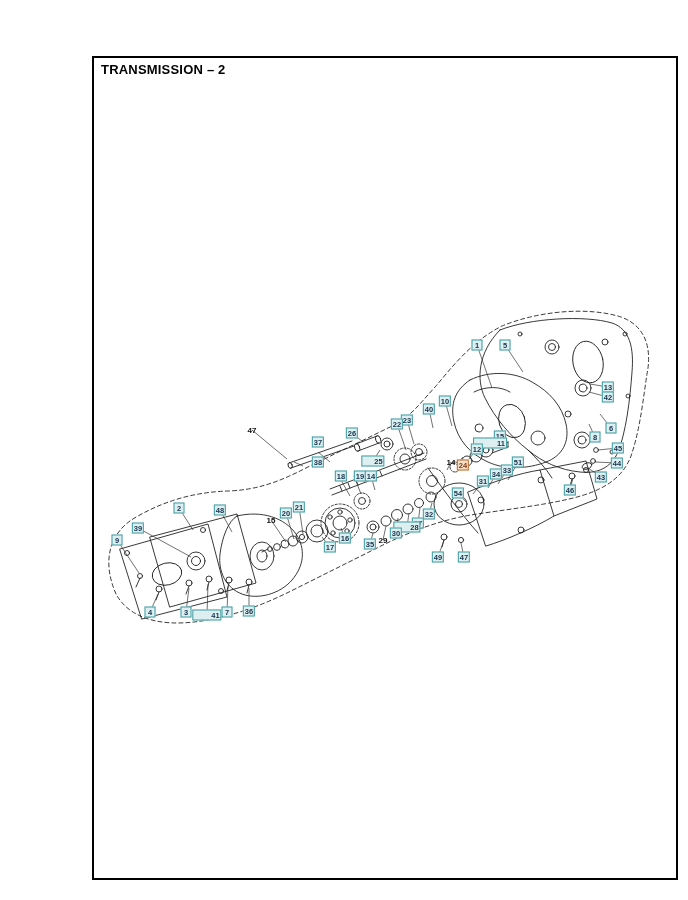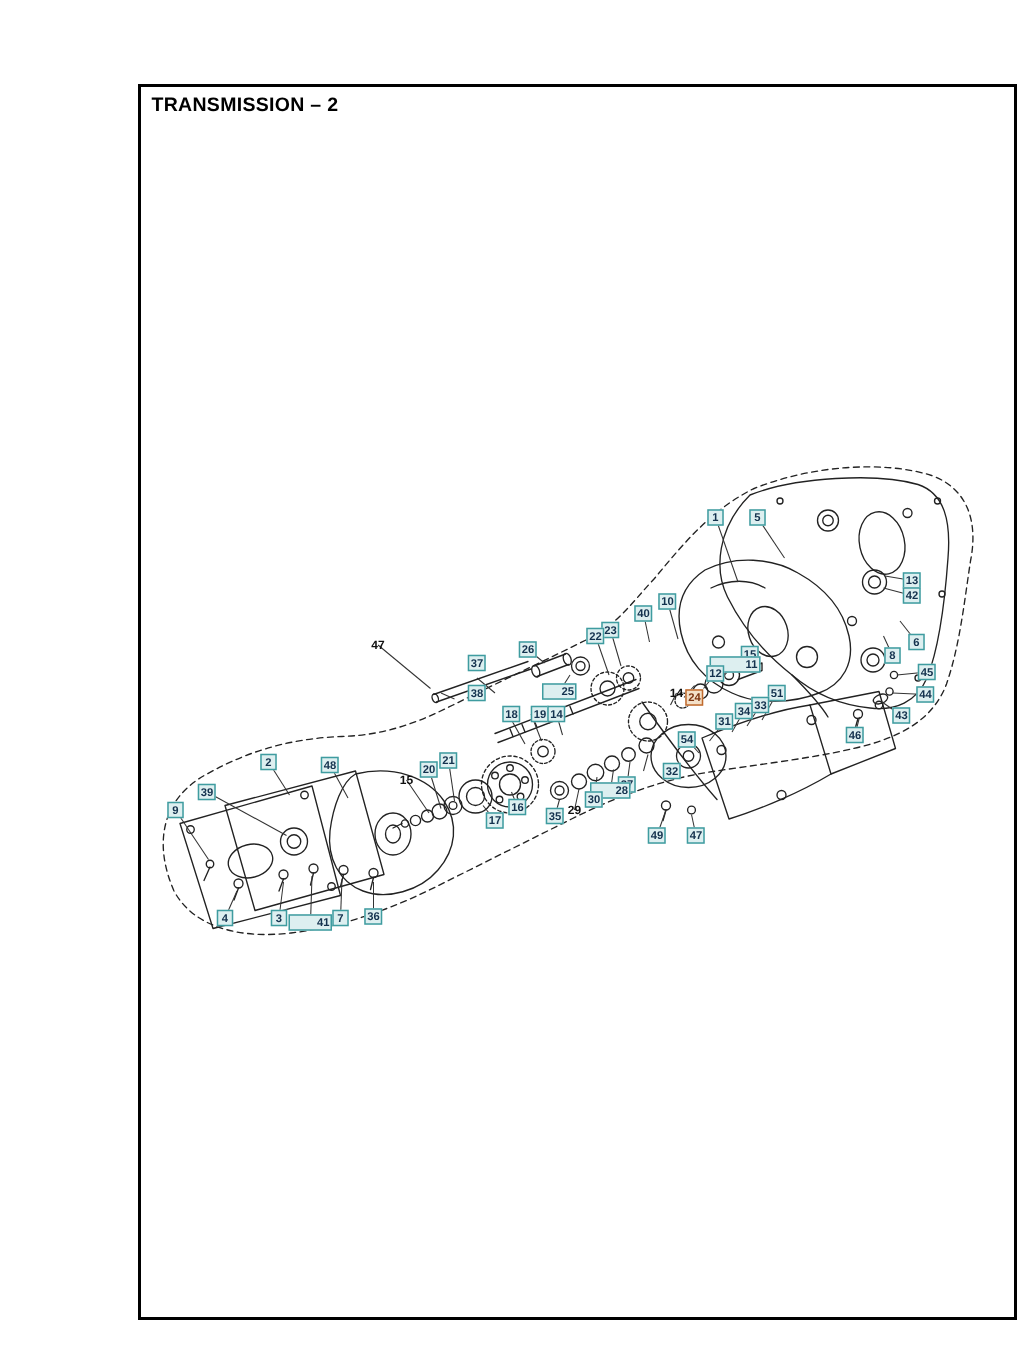--- a/index.html
+++ b/index.html
@@ -256,21 +256,21 @@
     <div class="co box" style="left: 500px; top: 436px;">15</div>
     <div class="co box" style="left: 490px; top: 443px; padding-left: 23px;">11</div>
     <div class="co box" style="left: 477px; top: 449px;">12</div>
     <div class="co highlight" style="left: 463px; top: 465px;">24</div>
     <div class="co plain" style="left: 451px; top: 462px;">14</div>
     <div class="co box" style="left: 518px; top: 462px;">51</div>
     <div class="co box" style="left: 507px; top: 470px;">33</div>
     <div class="co box" style="left: 496px; top: 474px;">34</div>
     <div class="co box" style="left: 483px; top: 481px;">31</div>
     <div class="co box" style="left: 458px; top: 493px;">54</div>
-    <div class="co box" style="left: 448px; top: 514px;">32</div>
+    <div class="co box" style="left: 429px; top: 514px;">32</div>
     <div class="co box" style="left: 418px; top: 523px;">27</div>
     <div class="co box" style="left: 407px; top: 527px; padding-left: 16px;">28</div>
     <div class="co box" style="left: 396px; top: 533px;">30</div>
     <div class="co plain" style="left: 383px; top: 540px;">29</div>
     <div class="co box" style="left: 370px; top: 544px;">35</div>
     <div class="co box" style="left: 345px; top: 538px;">16</div>
     <div class="co box" style="left: 330px; top: 547px;">17</div>
     <div class="co box" style="left: 438px; top: 557px;">49</div>
     <div class="co box" style="left: 464px; top: 557px;">47</div>
     <div class="co box" style="left: 299px; top: 507px;">21</div>

